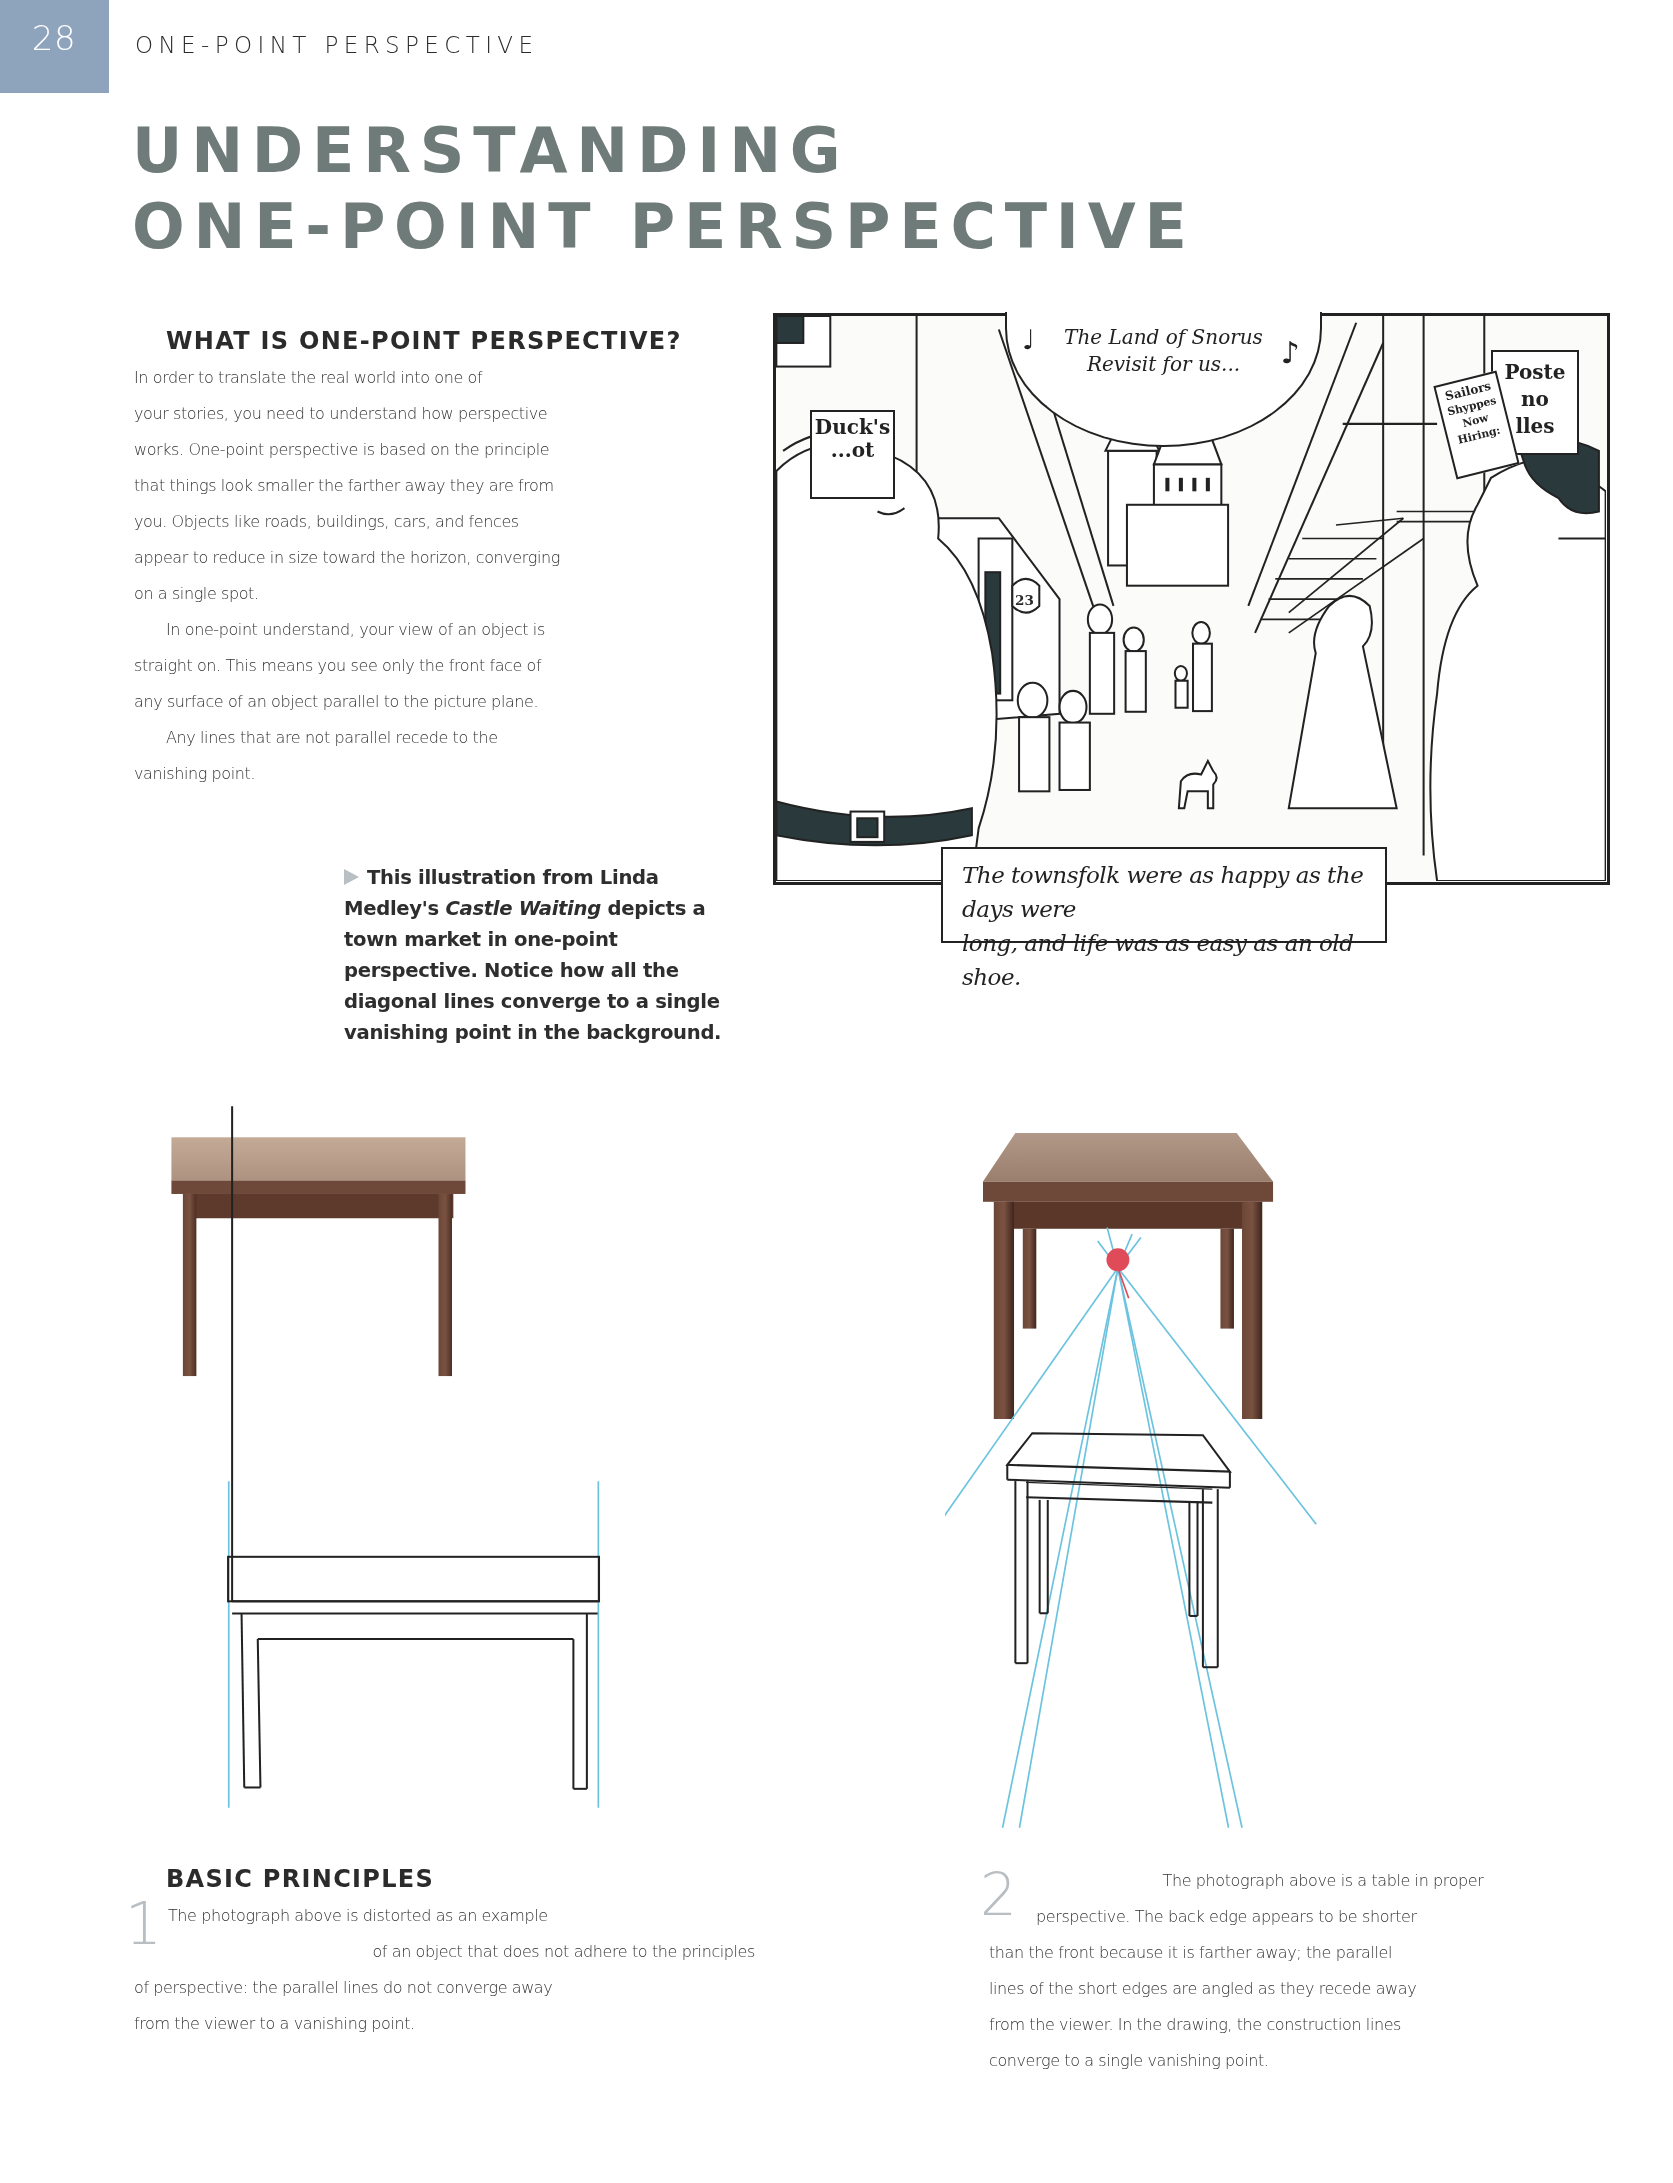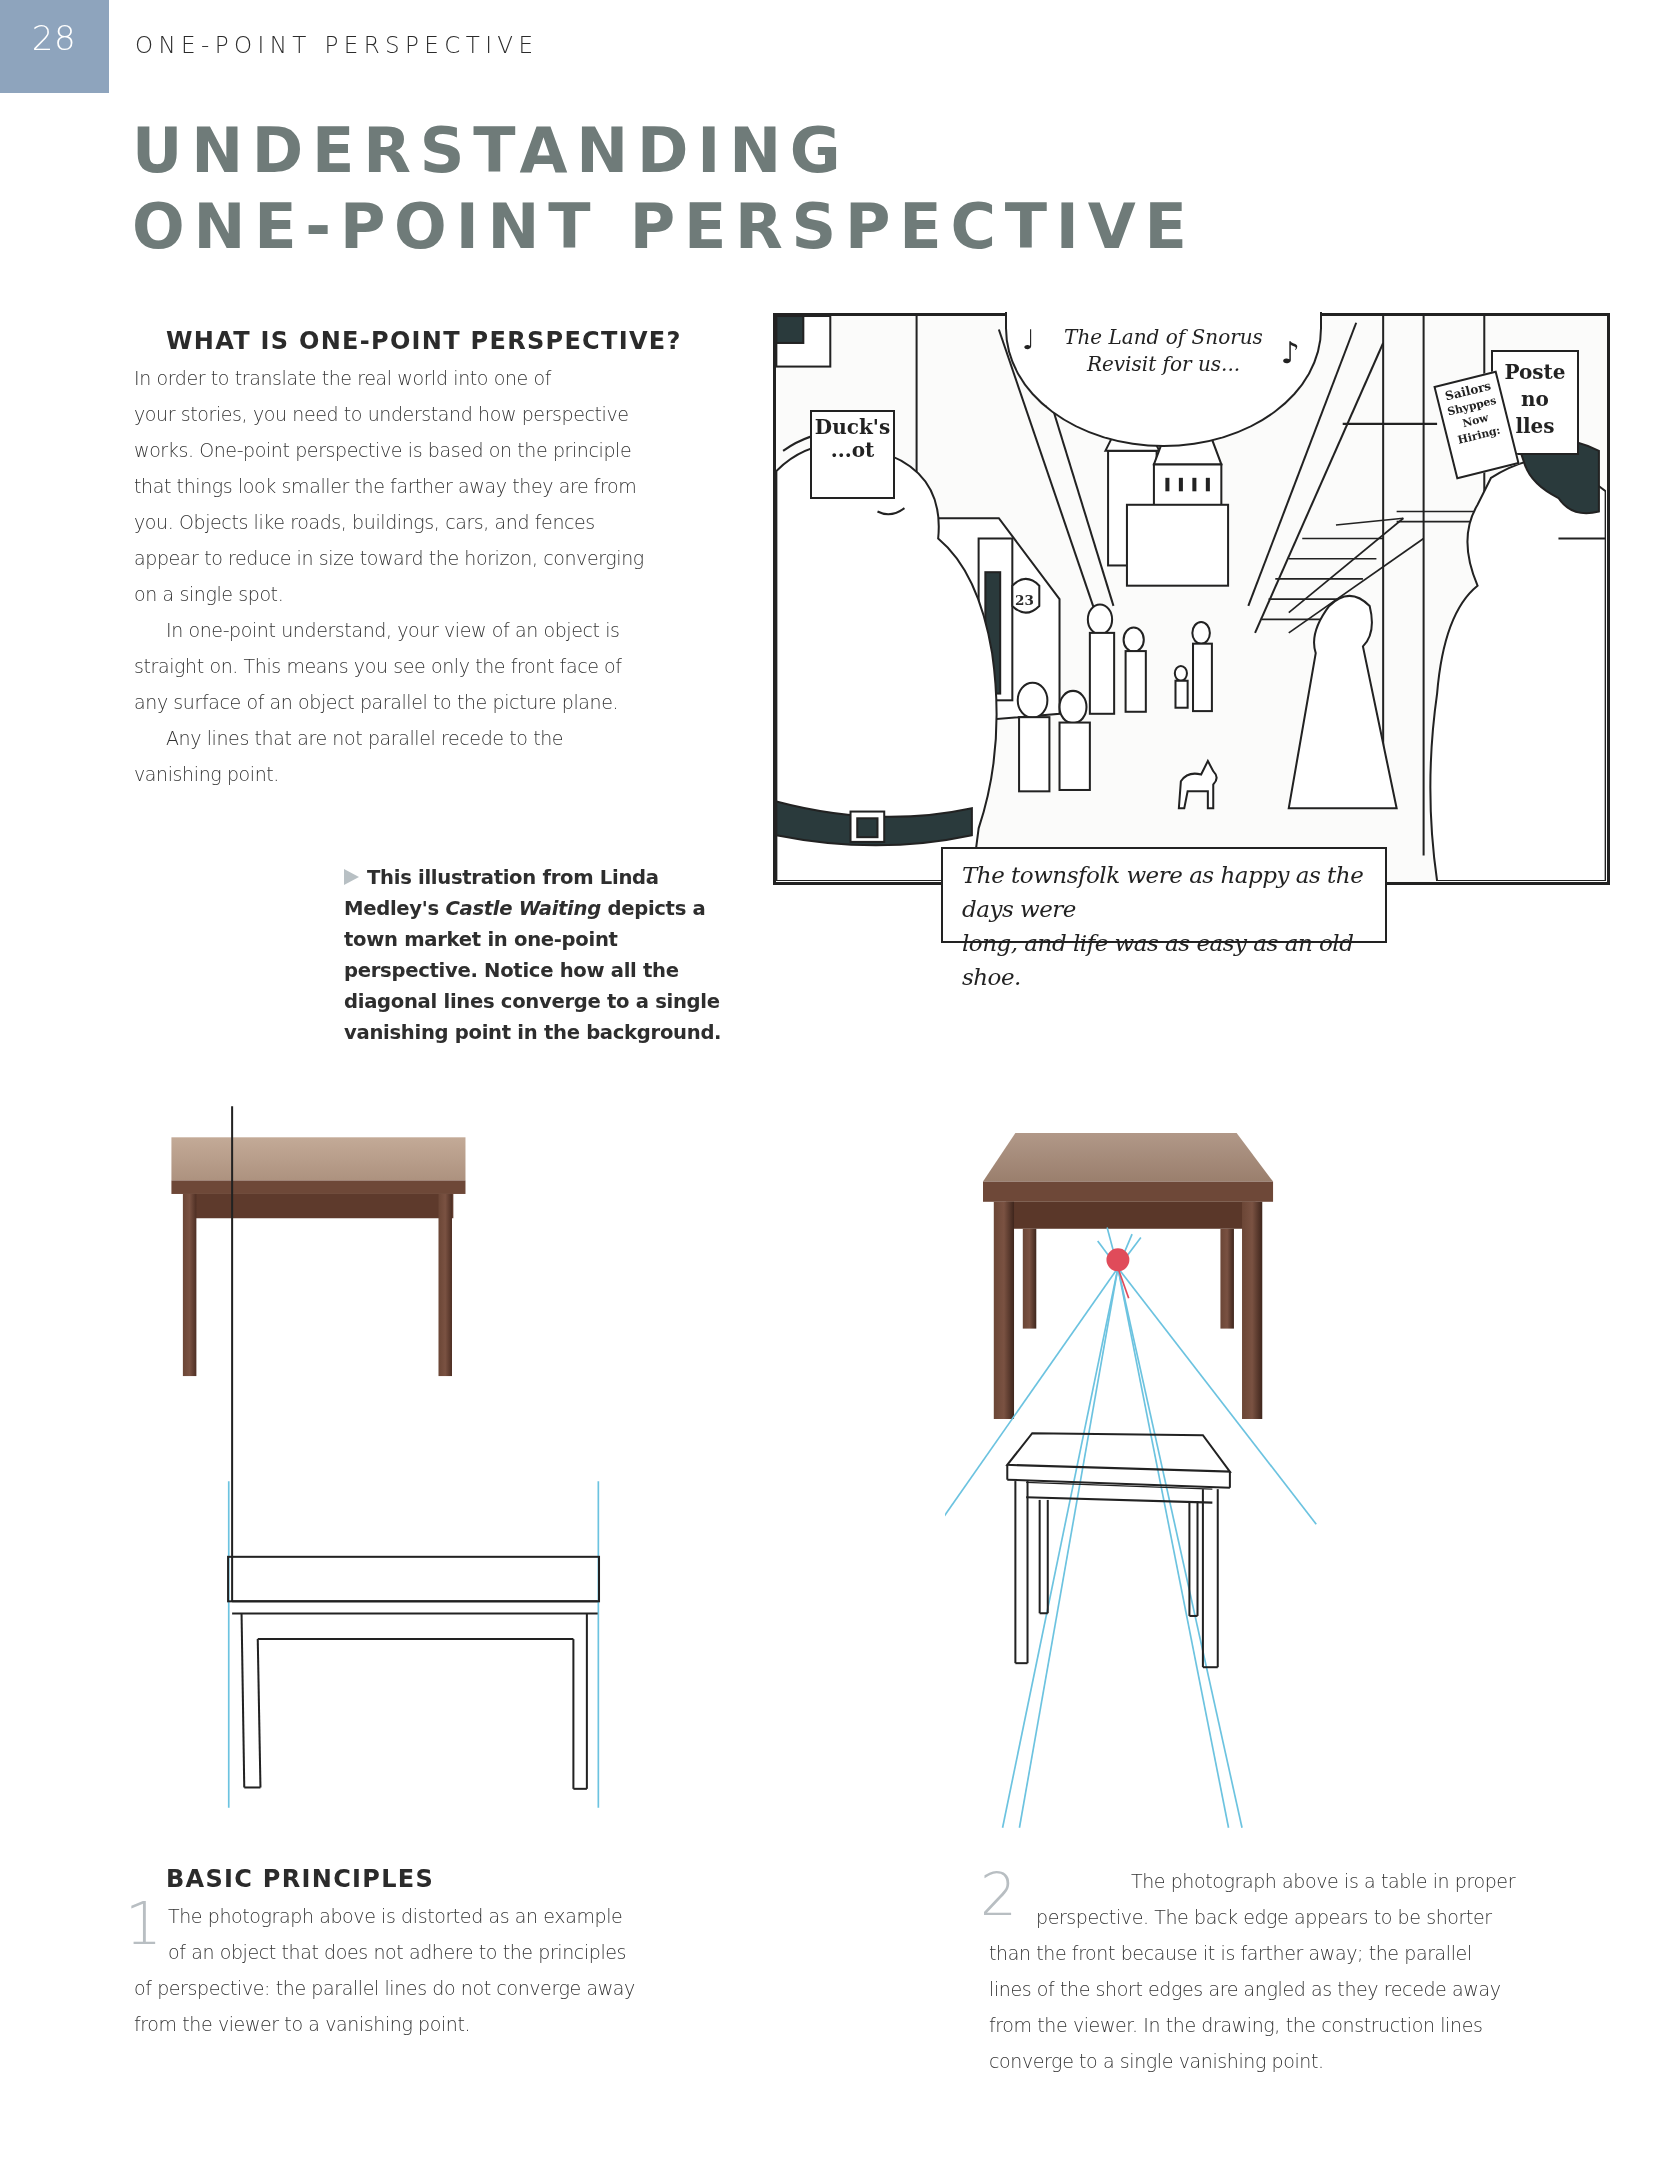--- a/index.html
+++ b/index.html
@@ -7,21 +7,21 @@
   .abs { position: absolute; }
 
   
   .page-num-box { left: 0; top: 0; width: 109px; height: 93px; background: #8ea4bd; }
   .page-num { left: 0; top: 17.5px; width: 108px; text-align: center; font-family: "DejaVu Sans", sans-serif; font-size: 34px; font-weight: 300; color: #ffffff; letter-spacing: 0.7px; }
   .running-head { left: 135px; top: 32px; font-family: "DejaVu Sans", sans-serif; font-size: 23px; letter-spacing: 5.4px; color: #2b2b2b; font-weight: 300; }
 
   .title { left: 132px; top: 113px; font-family: "DejaVu Sans", sans-serif; font-weight: bold; font-size: 62px; line-height: 76px; letter-spacing: 8.8px; color: #6f7b79; }
 
   .section-head { font-family: "DejaVu Sans", sans-serif; font-weight: bold; font-size: 24px; letter-spacing: 1.3px; color: #2b2b2b; margin-left: 32px; }
-  .body-text { font-family: "DejaVu Sans", sans-serif; font-size: 19px; line-height: 36px; color: #333; font-weight: 300; letter-spacing: -0.4px; }
+  .body-text { font-family: "DejaVu Sans", sans-serif; font-size: 16px; line-height: 36px; color: #333; font-weight: 300; letter-spacing: -0.4px; }
   .body-text p { margin: 0; }
   .indent { text-indent: 32px; }
 
   .caption { left: 344px; top: 862px; width: 378px; font-family: "DejaVu Sans", sans-serif; font-weight: bold; font-size: 19.6px; line-height: 31px; color: #2e2e2e; letter-spacing: -0.3px; }
   .caption-arrow { display: inline-block; width: 0; height: 0; border-top: 8px solid transparent; border-bottom: 8px solid transparent; border-left: 15px solid #b8c0c4; margin-right: 8px; vertical-align: -1.3px; }
 
   
   .comic { left: 773px; top: 313px; width: 837px; height: 572px; border: 3.4px solid #222; box-sizing: border-box; background: #fbfbfa; overflow: hidden; }
   .comic-caption-box { left: 941px; top: 847px; width: 446px; height: 96px; border: 2.7px solid #222; background: #fff; box-sizing: border-box; padding: 9.4px 19px; font-family: "DejaVu Serif", serif; font-style: italic; font-size: 23px; line-height: 34px; color: #222; letter-spacing: -0.5px; }
   .speech-bubble { left: 1005px; top: 312px; width: 317px; height: 135px; background: #fff; border: 2.7px solid #222; border-top: none; border-radius: 0 0 162px 162px / 0 0 121px 121px; font-family: "DejaVu Serif", serif; font-style: italic; font-size: 20px; line-height: 27px; text-align: center; color: #222; box-sizing: border-box; padding-top: 12px; }
@@ -268,21 +268,21 @@
     <line x1="404" y1="568" x2="404" y2="832"></line>
     <line x1="382" y1="832" x2="404" y2="832"></line>
   </g>
 </svg>
 
 <div class="abs section-head" style="left:134px; top:1865px;">BASIC PRINCIPLES</div>
 
 <div class="abs num-glyph" style="left:125px; top:1897px;">1</div>
 <div class="abs body-text" style="left:134px; top:1898px; width:621px;">
   <p style="padding-left:34px;">The photograph above is distorted as an example</p>
-  <p style="padding-left:34px;">of an object that does not adhere to the principles</p>
+  <p style="padding-left:34px;text-align:right;">of an object that does not adhere to the principles</p>
   <p>of perspective: the parallel lines do not converge away</p>
   <p>from the viewer to a vanishing point.</p>
 </div>
 
 <div class="abs num-glyph" style="left:980px; top:1868px;">2</div>
 <div class="abs body-text" style="left:989px; top:1863px; width:621px;">
   <p style="padding-left:47px;text-align:center;">The photograph above is a table in proper</p>
   <p style="padding-left:47px;">perspective. The back edge appears to be shorter</p>
   <p>than the front because it is farther away; the parallel</p>
   <p>lines of the short edges are angled as they recede away</p>

